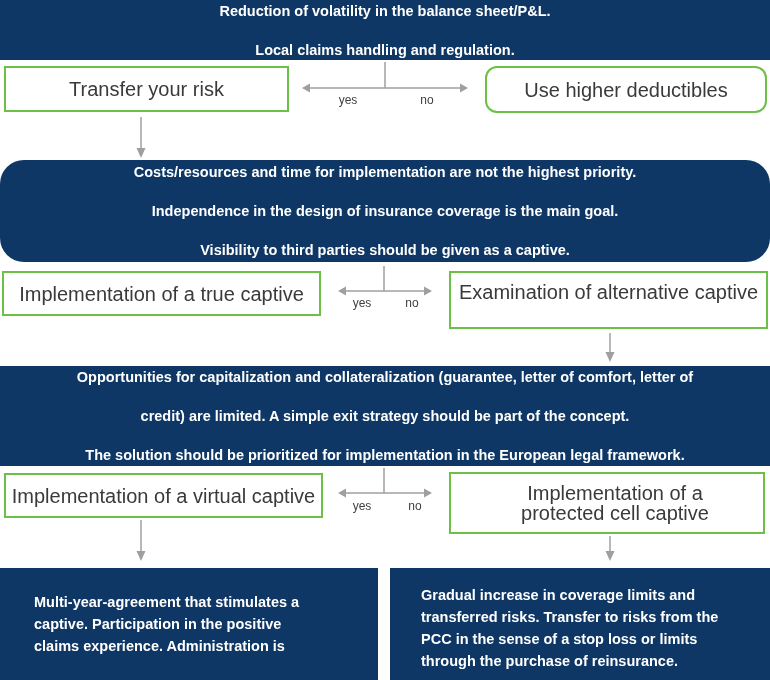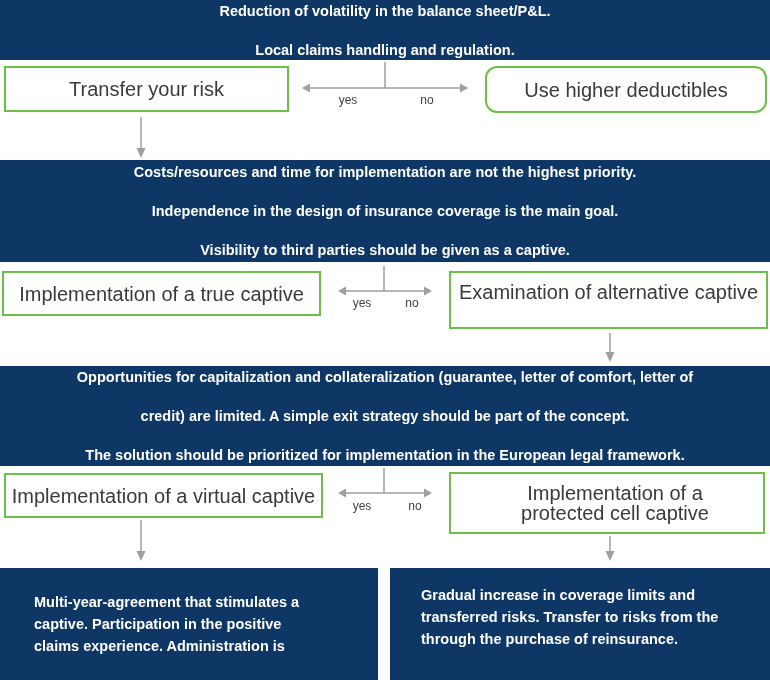--- a/index.html
+++ b/index.html
@@ -86,21 +86,21 @@
   </div>
   <div class="green-box" style="left:485px; top:66px; width:282px; height:47px;border-radius:12px;">
     <span>Use higher deductibles</span>
   </div>
 
   <svg class="arrow-svg" style="left:135px; top:117px;" width="12" height="42">
     <line x1="6" y1="0" x2="6" y2="32" stroke="#9f9f9f" stroke-width="1.5"></line>
     <polygon points="1.5,31 10.5,31 6,41" fill="#9f9f9f"></polygon>
   </svg>
 
-  <div class="navy-banner" style="top:160px; height:102px;">
+  <div class="navy-banner" style="top:160px; height:102px;border-radius:24px;">
     <div class="banner-line">Costs/resources and time for implementation are not the highest priority.</div>
     <div class="banner-line">Independence in the design of insurance coverage is the main goal.</div>
     <div class="banner-line">Visibility to third parties should be given as a captive.</div>
   </div>
 
   <svg class="arrow-svg" style="left:337px; top:266px;" width="96" height="30">
     <line x1="47" y1="0" x2="47" y2="25" stroke="#9f9f9f" stroke-width="1.5"></line>
     <line x1="8" y1="25" x2="88" y2="25" stroke="#9f9f9f" stroke-width="1.5"></line>
     <polygon points="9,20.5 9,29.5 1,25" fill="#9f9f9f"></polygon>
     <polygon points="87,20.5 87,29.5 95,25" fill="#9f9f9f"></polygon>
@@ -152,16 +152,17 @@
   </svg>
 
   <div class="navy-box" style="left:0; top:568px; width:378px; height:112px; padding:23px 10px 0 34px;">
     <div class="banner-line">Multi-year-agreement that stimulates a</div>
     <div class="banner-line">captive. Participation in the positive</div>
     <div class="banner-line">claims experience. Administration is</div>
   </div>
   <div class="navy-box" style="left:390px; top:568px; width:380px; height:112px; padding:16px 6px 0 31px;">
     <div class="banner-line">Gradual increase in coverage limits and</div>
     <div class="banner-line">transferred risks. Transfer to risks from the</div>
+    <div class="banner-line">PCC in the sense of a stop loss or limits</div>
     <div class="banner-line">through the purchase of reinsurance.</div>
   </div>
 
 </div>
 
 </body></html>

